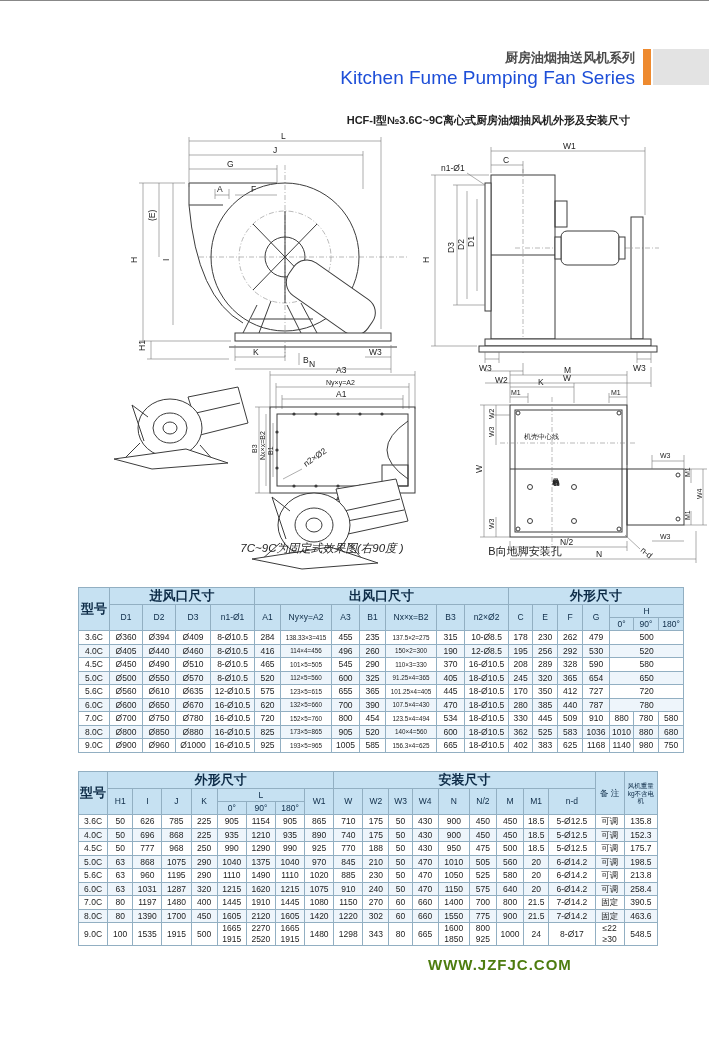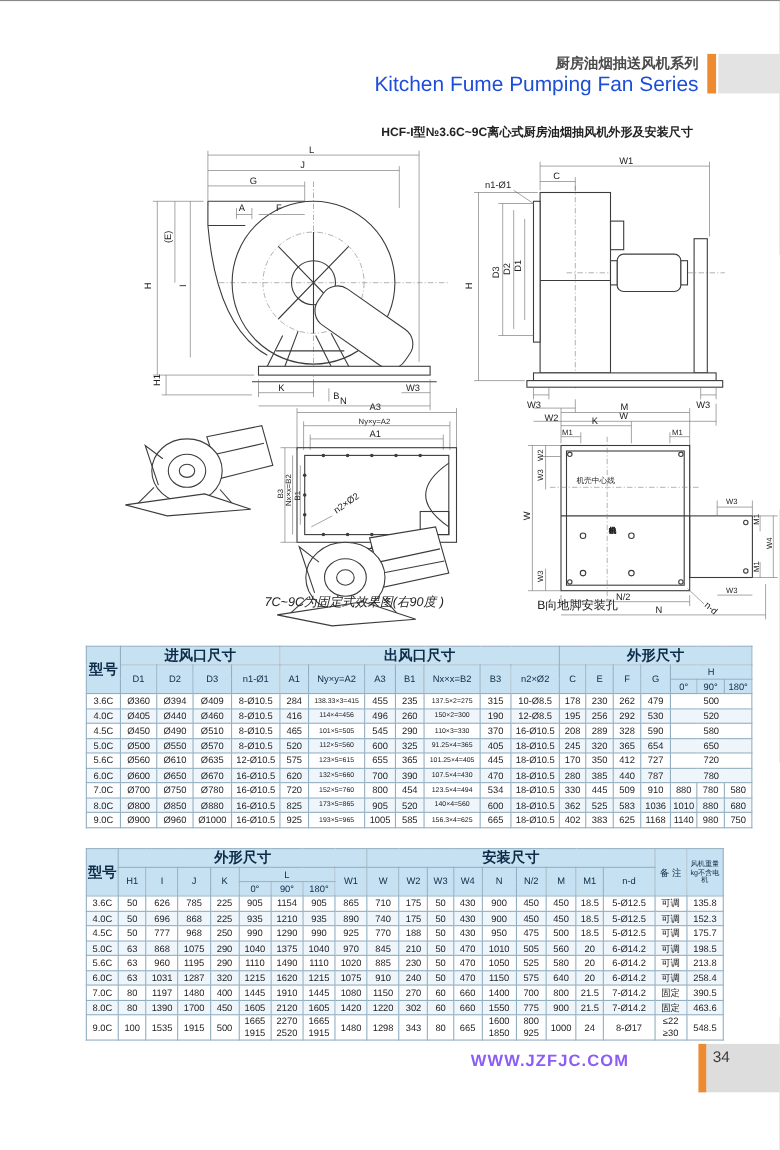--- a/index.html
+++ b/index.html
@@ -34,21 +34,21 @@
   thead th.grp { font-size:13px; font-weight:bold; }
   thead th.wt { font-size:6.5px; line-height:1.1; }
   tbody td { height:13.5px; }
   tbody tr:nth-child(even) td { background:#eef5fb; }
   td.xs { font-size:6.3px; }
   .t1 { top:586px; left:78px; width:556px; }
   .t2 { top:770px; left:78px; width:580px; }
 
   
   .site { position:absolute; top:955px; left:428px; font-size:15px; font-weight:bold;
-          letter-spacing:1px; color:#8b5cf6; }
+          letter-spacing:1px; color:#4d7c0f; }
   .pagebox { position:absolute; top:948px; right:0; width:74px; height:44px; background:#dddddd; }
   .pagebox .bar { position:absolute; left:0; top:0; width:7px; height:100%; background:#ee8a2f; }
   .pagebox .num { position:absolute; left:13px; top:3px; font-size:14px; color:#3a3a3a; }
 </style>
 </head>
 <body>
 
 <div class="page">
 
   <div class="hdr-cn">厨房油烟抽送风机系列</div>
@@ -735,18 +735,14 @@
           <td>24</td>
           <td>8-Ø17</td>
           <td>≤22
 ≥30</td>
           <td>548.5</td>
         </tr>
       </tbody>
   </table>
 
   <div class="site">WWW.JZFJC.COM</div>
-  <div class="pagebox">
-    <div class="bar"></div>
-    <div class="num">34</div>
-  </div>
 
 </div>
 
 </body></html>

